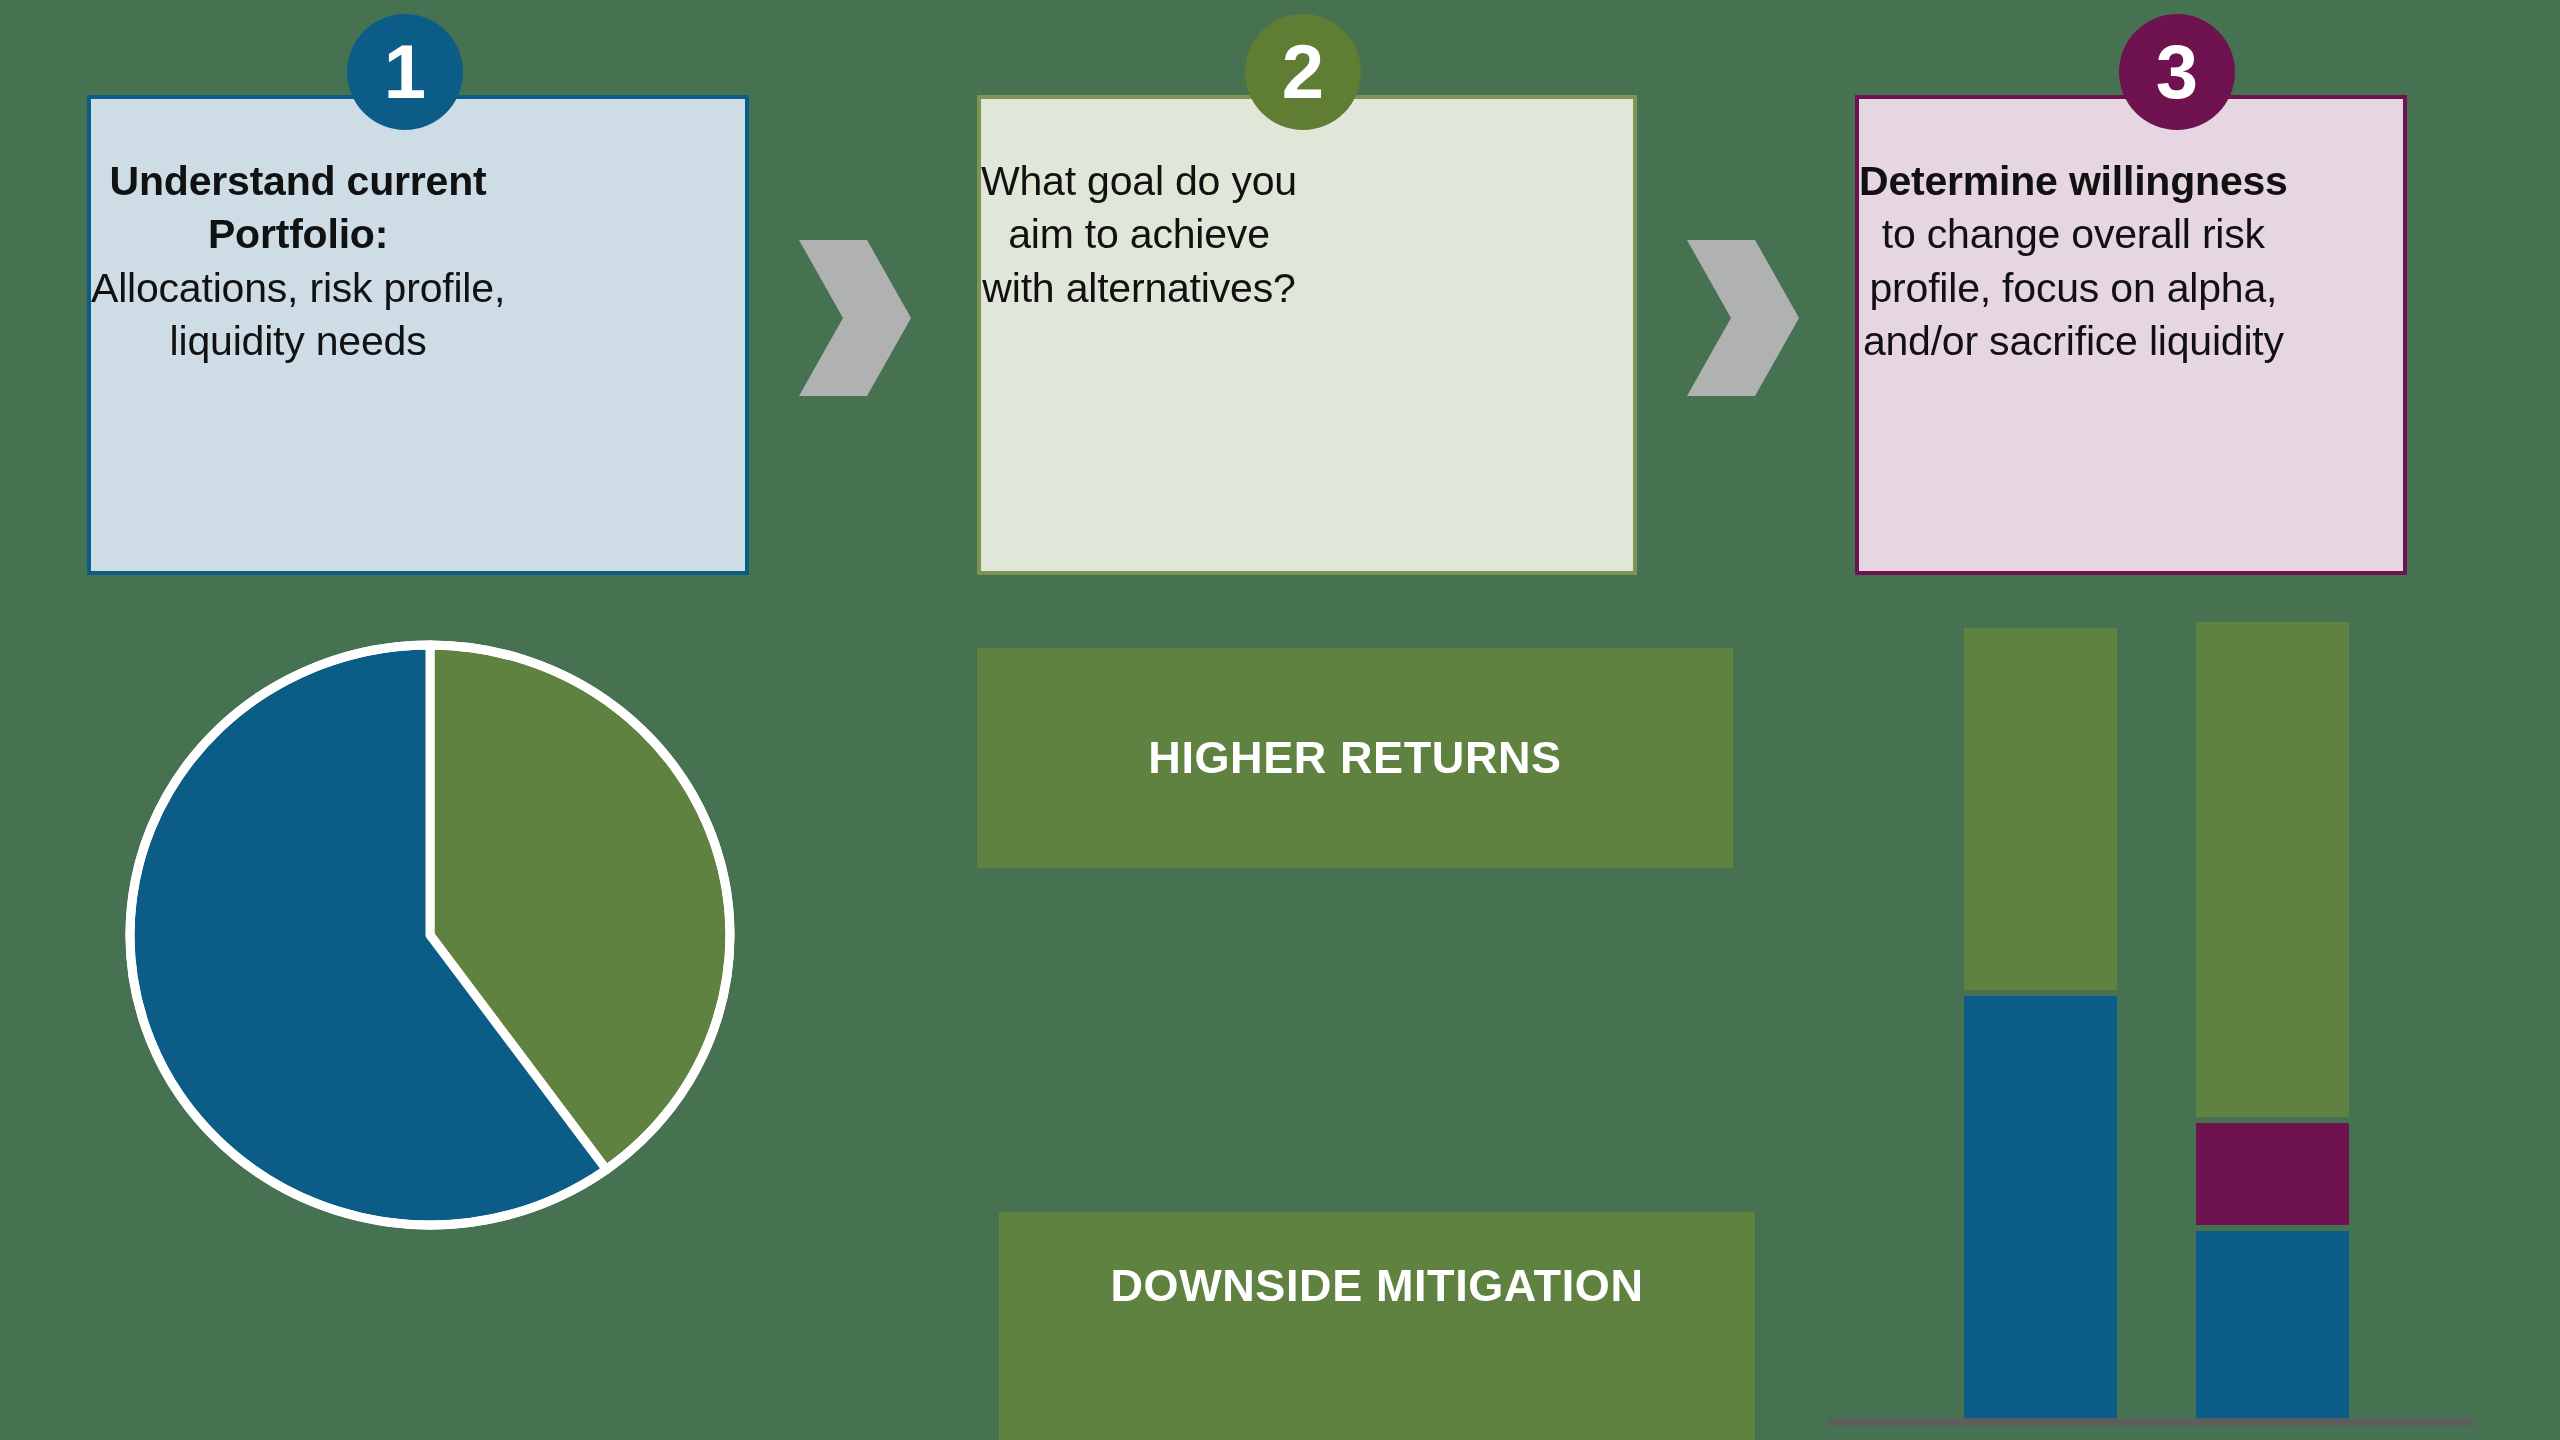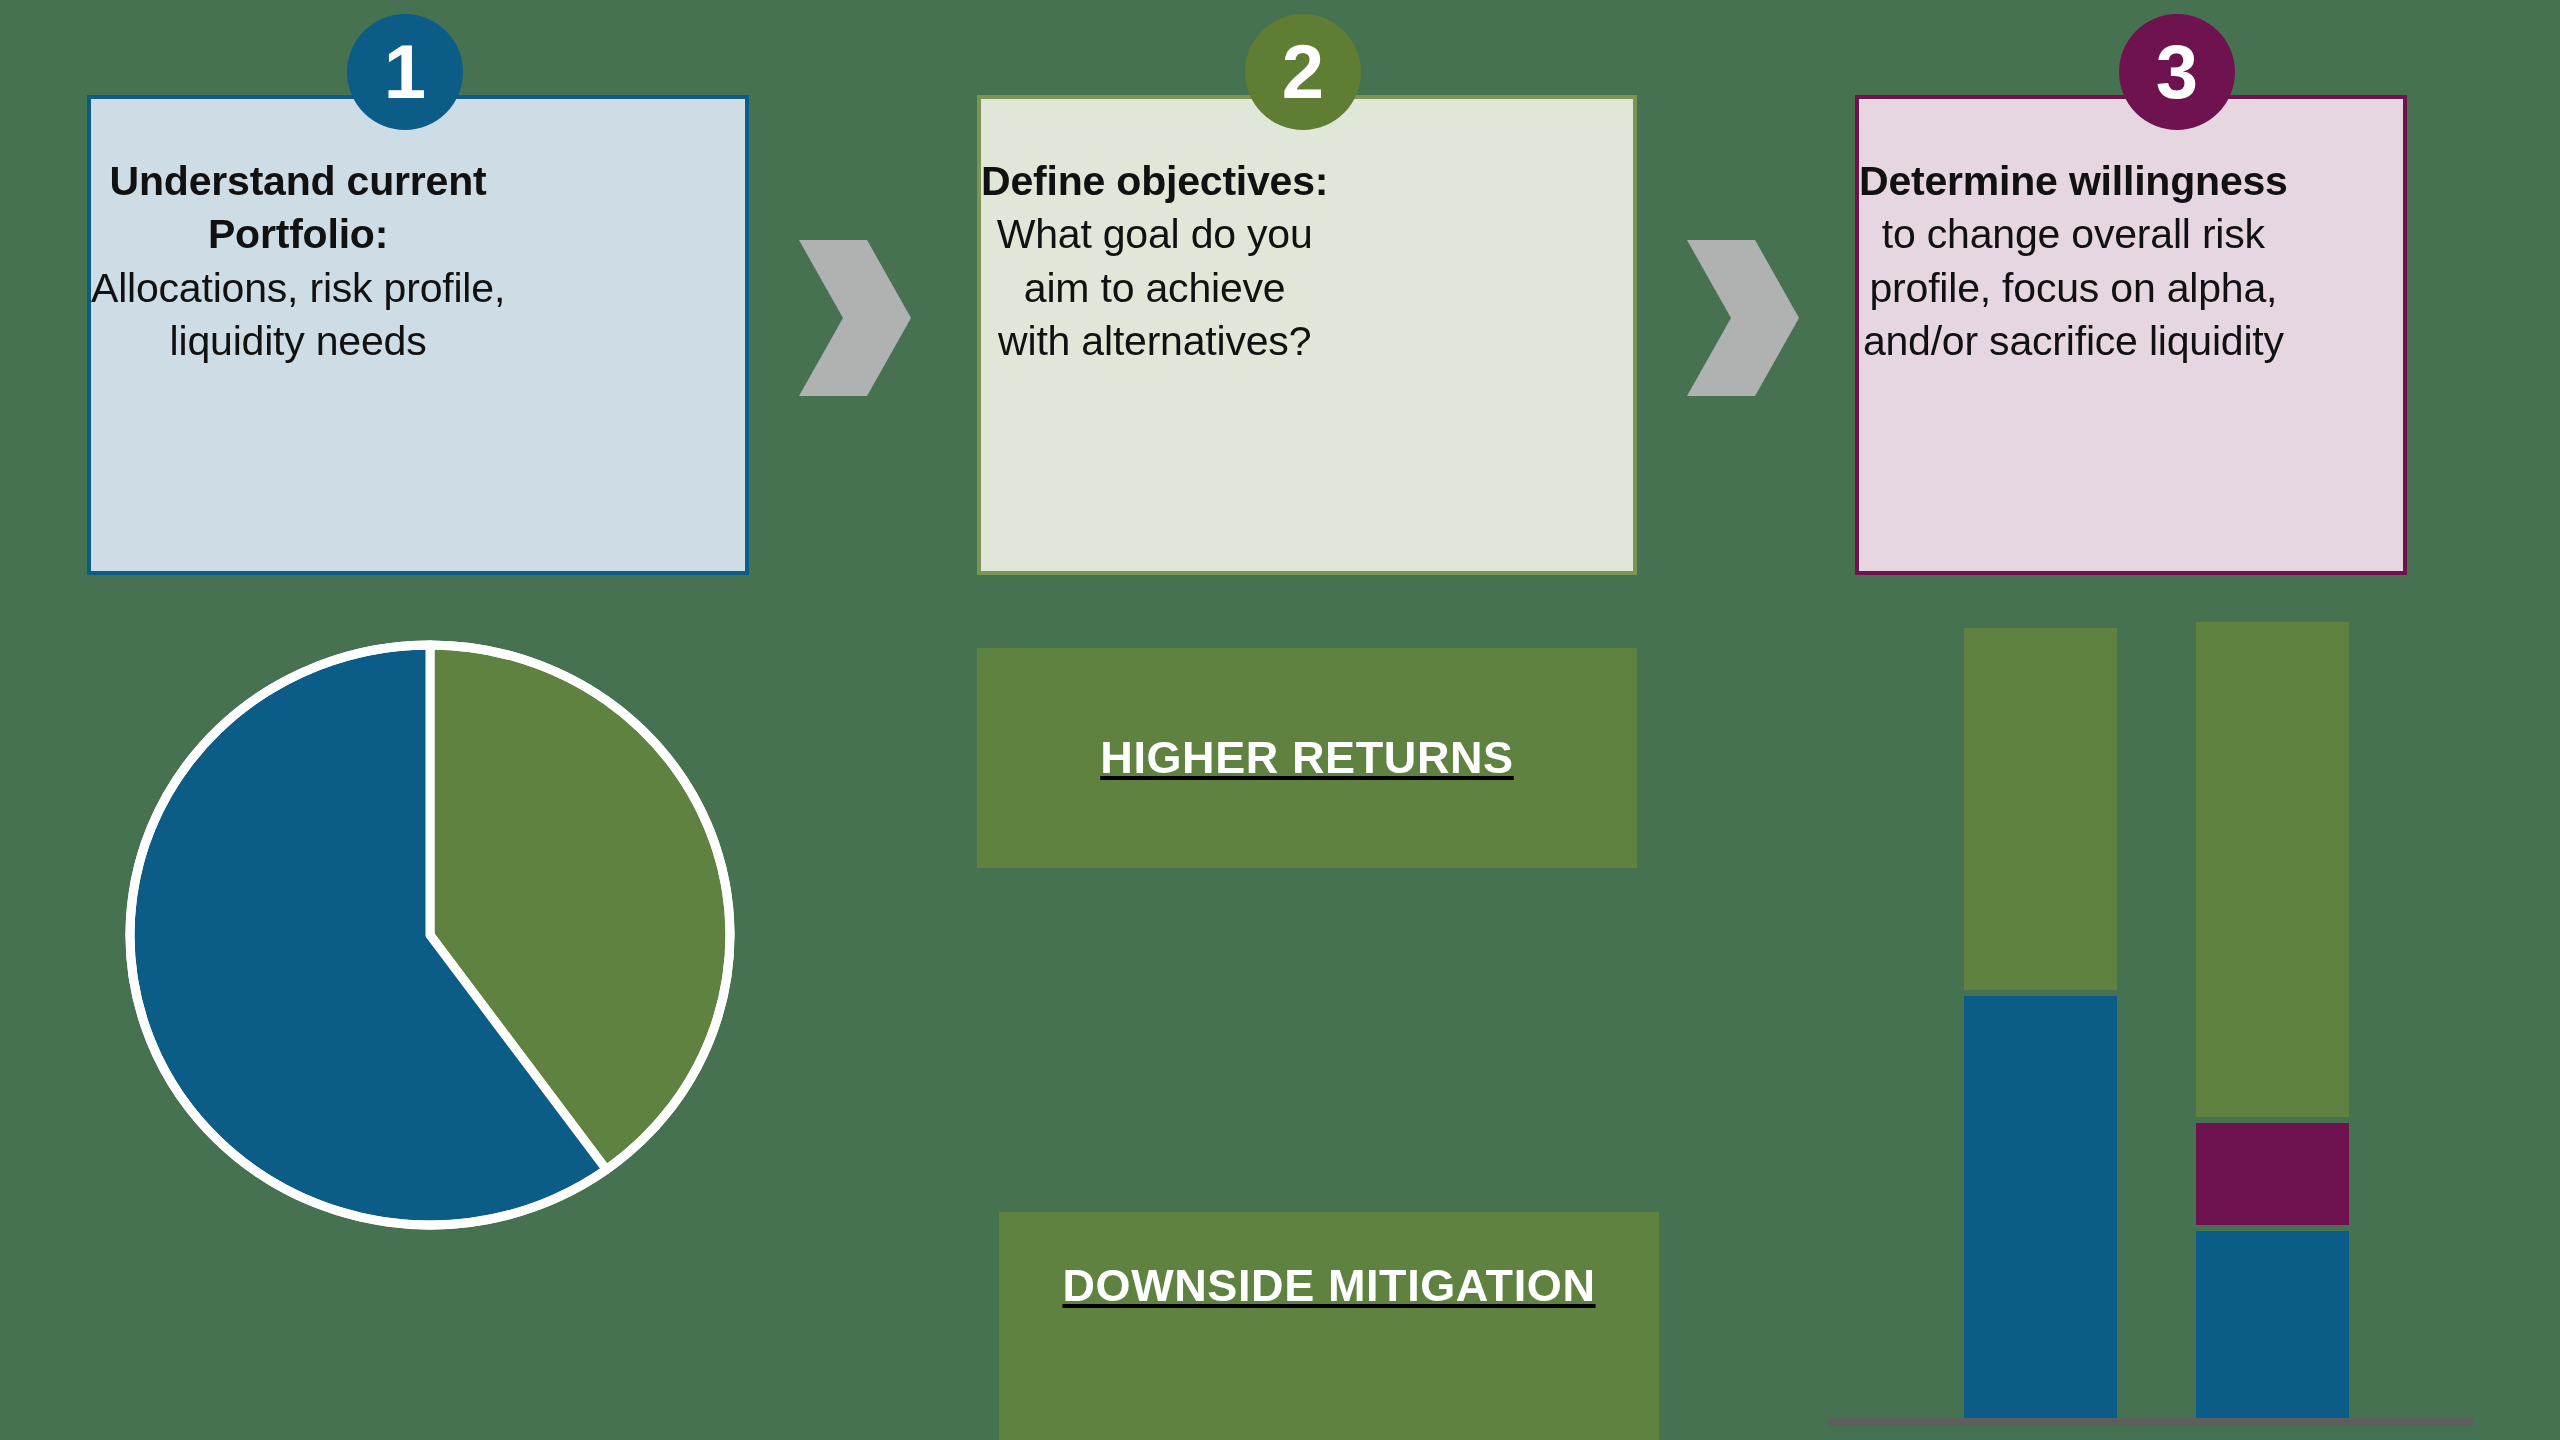--- a/index.html
+++ b/index.html
@@ -62,26 +62,25 @@
   #chevron-2 { left:1683px; top:238px; }
 
   
   #pie-wrap { position:absolute; left:90px; top:630px; width:680px; height:610px; }
   #pie-svg  { width:680px; height:610px; display:block; }
 
   
   .obj-bar {
     position:absolute;
     left:977px;
-    width:660px;
+    width:756px;
     background:#608241;
     display:flex;
     align-items:center;
     justify-content:center;
-    text-decoration:underline;
   }
   .obj-label {
     color:#ffffff;
     font-weight:bold;
     font-size:45px;
     letter-spacing:0.6px;
     text-align:center;
     white-space:nowrap;
   }
   #obj-bar-0 { top:648px;  height:220px; }
@@ -113,21 +112,21 @@
   </div>
   <div class="badge" id="badge-1" style="background: rgb(11, 92, 135);">1</div>
 
   <div class="chevron" id="chevron-1">
     <svg viewBox="0 0 120 160" width="120" height="160" aria-hidden="true">
       <polygon points="4,2 72,2 116,80 72,158 4,158 48,80" fill="#b0b2b1"></polygon>
     </svg>
   </div>
 
   <div class="step-card" id="card-2" style="background: rgb(224, 231, 216); border-color: rgb(126, 148, 85);">
-    <div class="card-text"><span class="hd">Define objectives:</span><span>What goal do you
+    <div class="card-text"><span>What goal do you
 aim to achieve
 with alternatives?</span></div>
   </div>
   <div class="badge" id="badge-2" style="background: rgb(95, 125, 51);">2</div>
 
   <div class="chevron" id="chevron-2">
     <svg viewBox="0 0 120 160" width="120" height="160" aria-hidden="true">
       <polygon points="4,2 72,2 116,80 72,158 4,158 48,80" fill="#b0b2b1"></polygon>
     </svg>
   </div>

